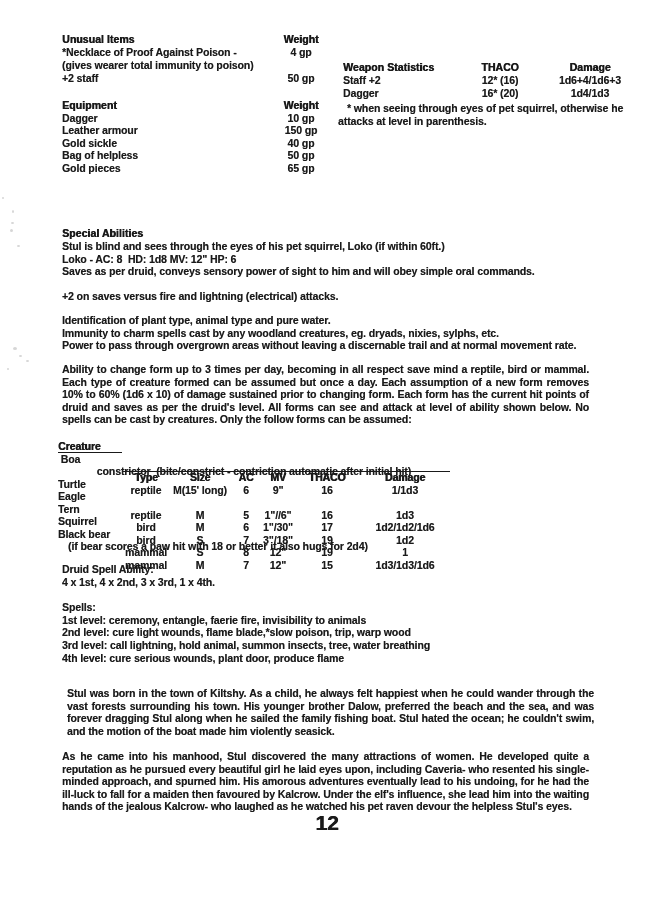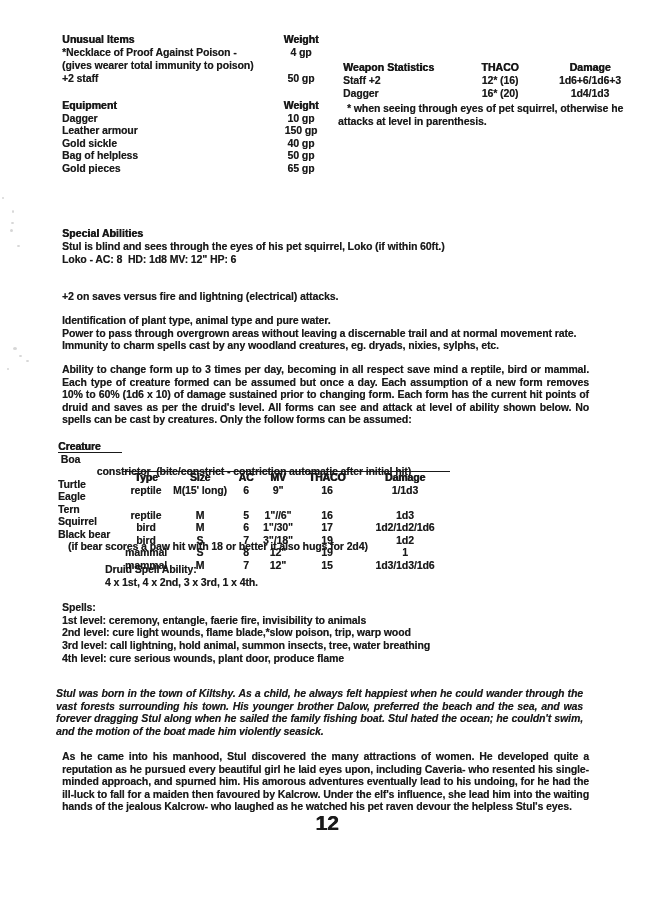--- a/index.html
+++ b/index.html
@@ -43,24 +43,24 @@
     display:grid;
     grid-template-columns:64px 48px 60px 32px 32px 66px 90px;
     grid-auto-rows:12.5px; line-height:12.5px;
   }
   #ctable > div { white-space:pre; }
   .ct-h { border-bottom:1.6px solid #1a1a1a; text-shadow:0.55px 0 0 currentColor; }
   .ct-c { text-align:center;margin-top:31px; }
   .ct-span { grid-column:1 / -1;text-align:center; }
   .ct-note { grid-column:1 / -1; padding-left:10px; }
 
-  #druid { left:62px; top:563px; line-height:12.7px;margin-left:43px; }
+  #druid { left:62px; top:563px; line-height:12.7px; }
   #spells { left:62px; top:601px; line-height:12.7px; }
 
-  #bio1 { left:56px; top:687px; width:527px; line-height:12.55px;font-style:italic; }
+  #bio1 { left:67px; top:687px; width:527px; line-height:12.55px; }
   #bio2 { left:62px; top:750px; width:527px; line-height:12.55px; }
 
   #pagenum {
     left:300px; top:811px; width:54px; text-align:center;
     font-size:21px; letter-spacing:0; text-shadow:0.6px 0 0 currentColor;
   }
 
   .speck { position:absolute; background:#c4c4c4; border-radius:50%; opacity:0.7; }
 </style>
 </head>
@@ -116,40 +116,41 @@
 
   <div class="abs" id="weaponstats">
     <div class="wsrow">
       <div class="wname hdr">Weapon Statistics</div>
       <div class="wthaco hdr">THACO</div>
       <div class="wdmg hdr">Damage</div>
     </div>
     <div class="wsrow">
       <div class="wname">Staff +2</div>
       <div class="wthaco">12* (16)</div>
-      <div class="wdmg">1d6+6/1d6+3</div>
+      <div class="wdmg">1d6+4/1d6+3</div>
     </div>
     <div class="wsrow">
       <div class="wname">Dagger</div>
       <div class="wthaco">16* (20)</div>
       <div class="wdmg">1d4/1d3</div>
     </div>
   </div>
   <div class="abs" id="ws-footnote">* when seeing through eyes of pet squirrel, otherwise he attacks at level in parenthesis.</div>
 
   <div class="abs hdr" id="sa-title">Special Abilities</div>
   <div class="abs" id="sa-block1">
     <div class="pre">Stul is blind and sees through the eyes of his pet squirrel, Loko (if within 60ft.)</div>
     <div class="pre">Loko - AC: 8  HD: 1d8 MV: 12" HP: 6</div>
+    <div class="pre">Saves as per druid, conveys sensory power of sight to him and will obey simple oral commands.</div>
   </div>
   <div class="abs pre" id="sa-saves-line">+2 on saves versus fire and lightning (electrical) attacks.</div>
   <div class="abs" id="sa-block2">
     <div class="pre">Identification of plant type, animal type and pure water.</div>
+    <div class="pre">Immunity to charm spells cast by any woodland creatures, eg. dryads, nixies, sylphs, etc.</div>
     <div class="pre">Power to pass through overgrown areas without leaving a discernable trail and at normal movement rate.</div>
-    <div class="pre">Immunity to charm spells cast by any woodland creatures, eg. dryads, nixies, sylphs, etc.</div>
   </div>
   <div class="abs just" id="shape-par">Ability to change form up to 3 times per day, becoming in all respect save mind a reptile, bird or mammal. Each type of creature formed can be assumed but once a day. Each assumption of a new form removes 10% to 60%  (1d6 x 10) of damage sustained prior to changing form. Each form has the current hit points of druid and saves as per the druid's level. All forms can see and attack at level of ability shown below. No spells can be cast by creatures. Only the follow forms can be assumed:</div>
 
   <div class="abs" id="ctable">
     <div class="ct-h">Creature</div>
     <div class="ct-h ct-c">Type</div>
     <div class="ct-h ct-c">Size</div>
     <div class="ct-h ct-c">AC</div>
     <div class="ct-h ct-c">MV</div>
     <div class="ct-h ct-c">THACO</div>

